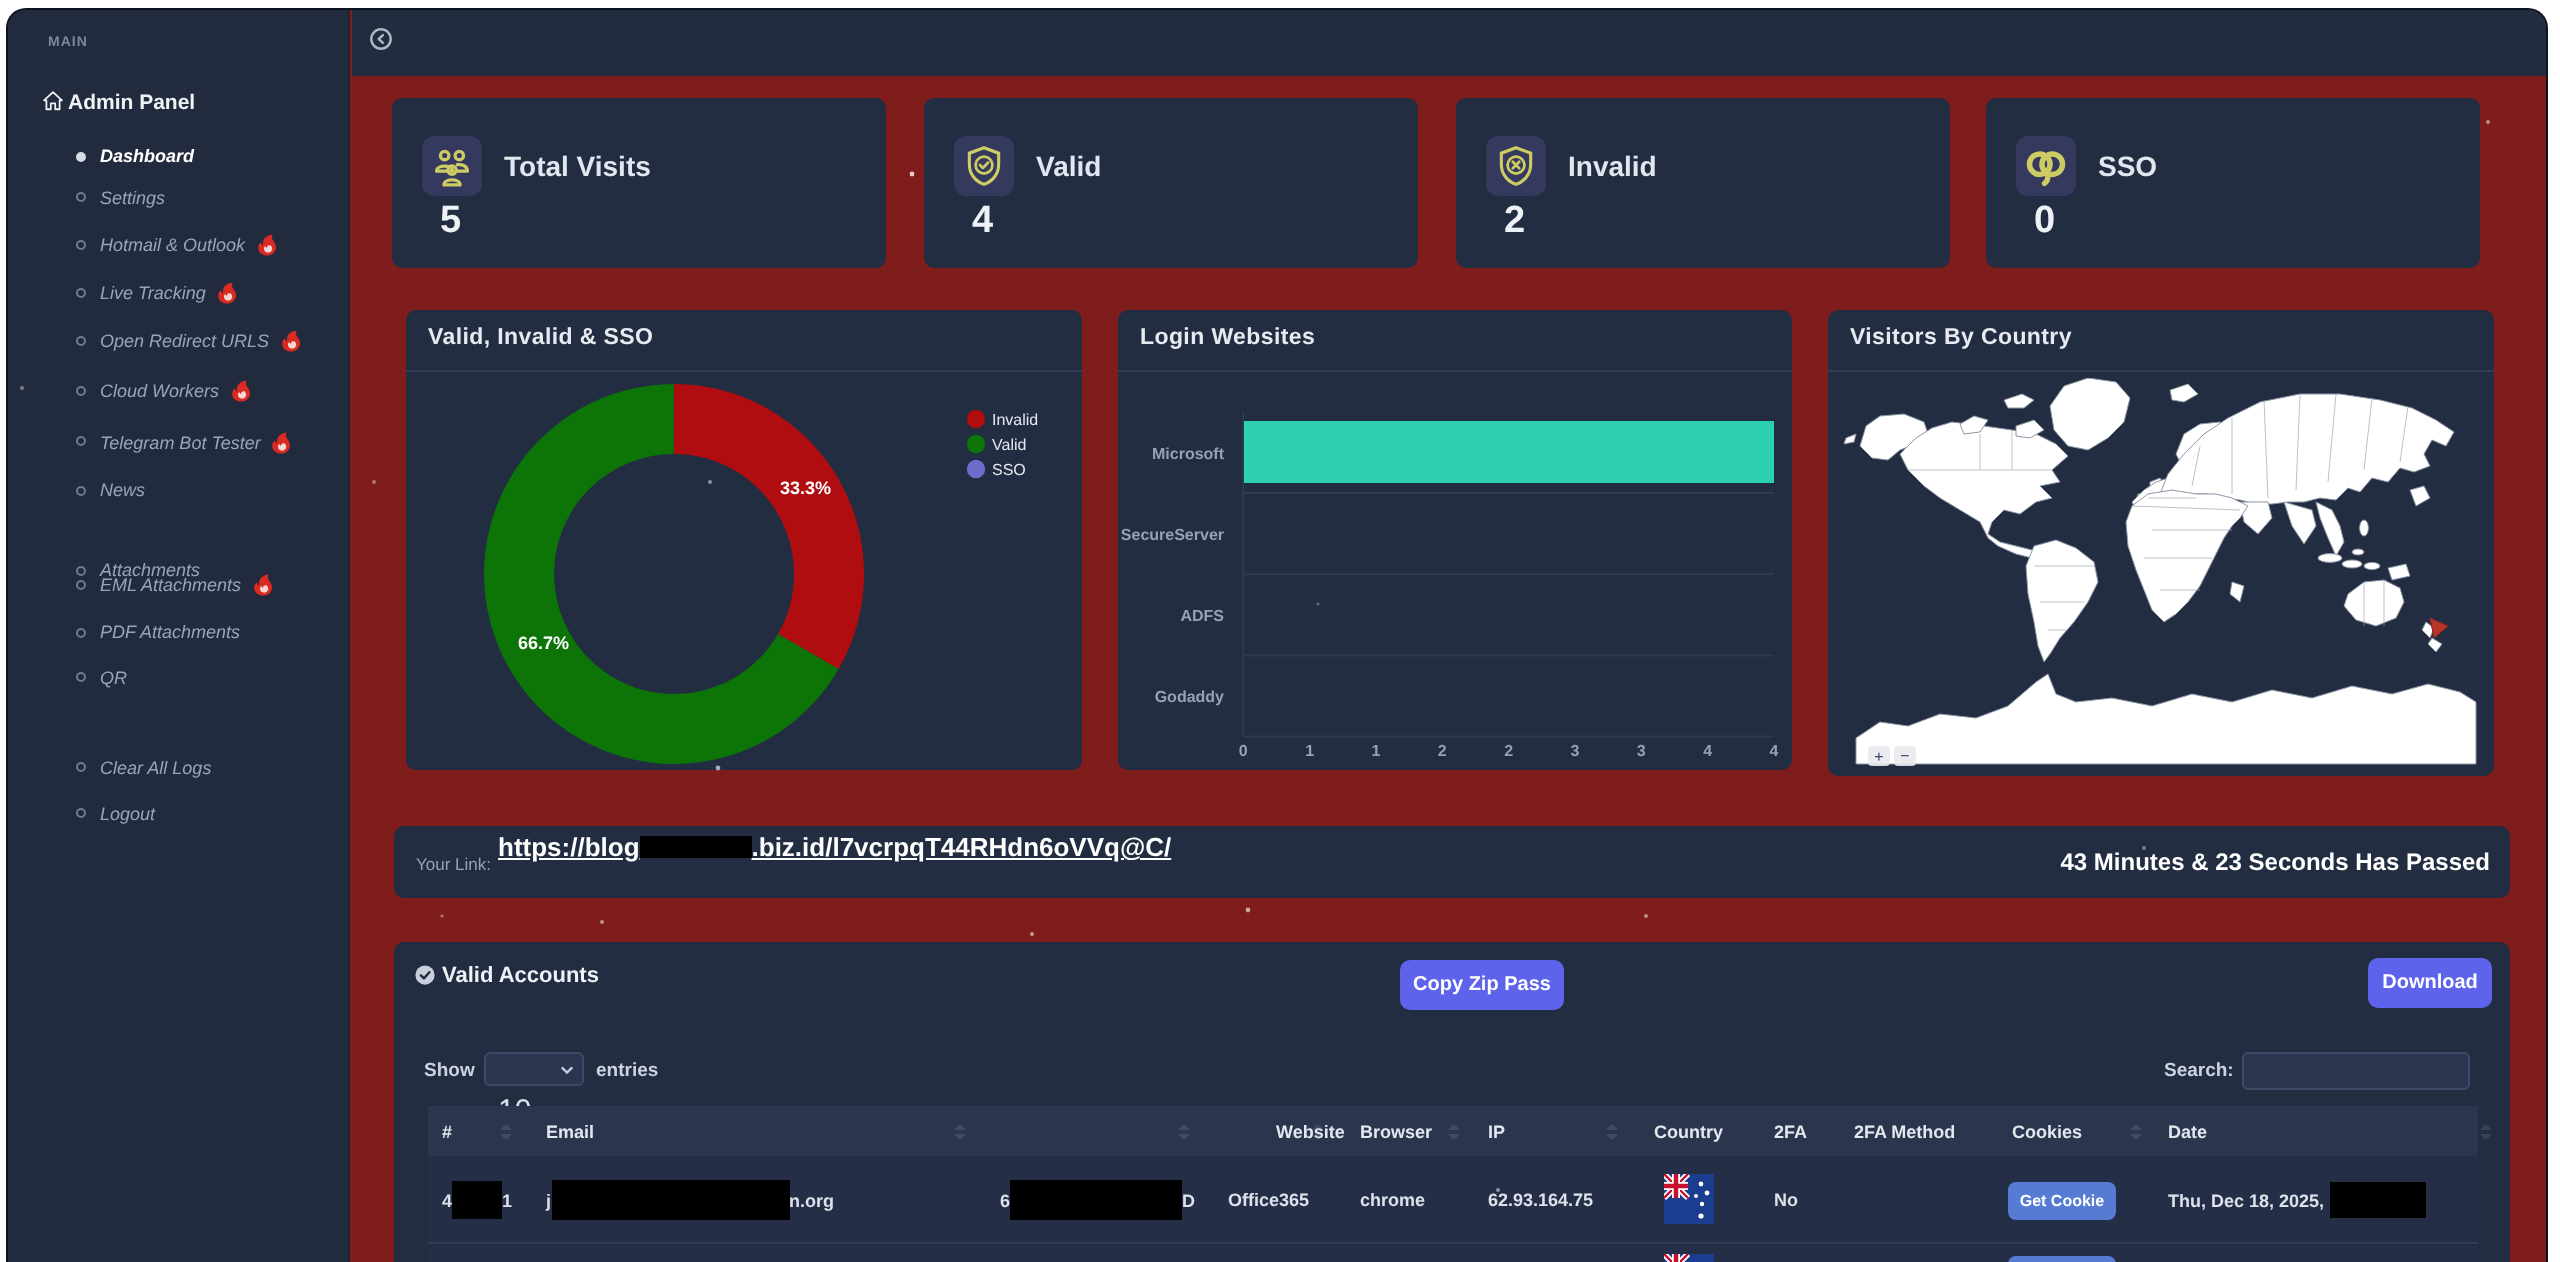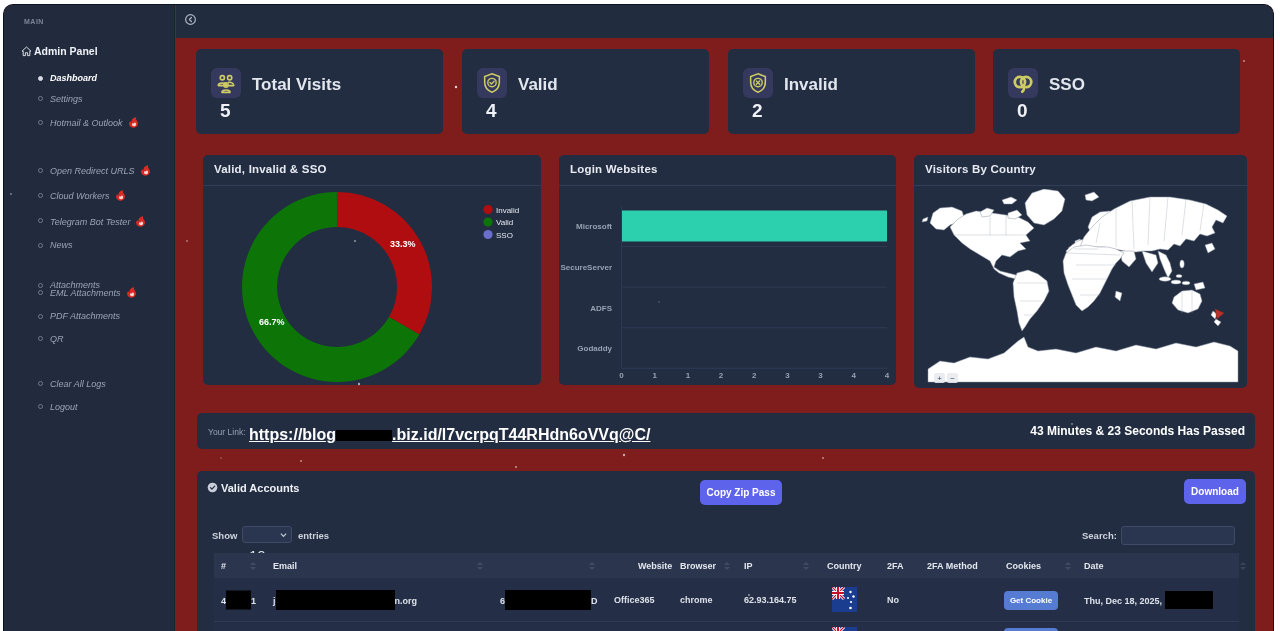--- a/index.html
+++ b/index.html
@@ -11,21 +11,21 @@
 .card { position:absolute; background:#222d41; border-radius:5px; }
 .cardtitle { position:absolute; left:11px; top:8px; font-size:11.5px; font-weight:700; color:#e7eaf1; letter-spacing:0.2px; }
 .carddiv { position:absolute; left:0; right:0; top:30px; height:1px; background:#313d59; }
 .menuitem { position:absolute; left:0; width:171px; height:20px; font-size:9px; color:#9aa4b6;font-style:italic; }
 .menuitem .dot { position:absolute; left:34px; top:50%; margin-top:-2.5px; width:5px; height:5px; border:1px solid #707a8e; border-radius:50%; }
 .menuitem .lbl { position:absolute; left:46px; top:50%; transform:translateY(-50%); white-space:nowrap; }
 .menuitem.active { color:#ffffff; font-weight:700; }
 .menuitem.active .dot { background:#d7dbe4; border-color:#d7dbe4; }
 .stat { position:absolute; top:44px; height:84.5px; width:247px; }
 .stat .ibox { position:absolute; left:15px; top:19px; width:30px; height:30px; background:#35395e; border-radius:6px; }
-.stat .t { position:absolute; left:56px; top:26px; font-size:17px; font-weight:700; color:#e2e6ee; }
+.stat .t { position:absolute; left:56px; top:26px; font-size:14px; font-weight:700; color:#e2e6ee; }
 .stat .n { position:absolute; left:24px; top:51px; font-size:19px; font-weight:700; color:#eef1f6; }
 .redact { background:#000; display:inline-block; }
 .btn { position:absolute; background:#5d63ea; border-radius:5px; color:#fff; font-weight:700; font-size:10px; text-align:center; }
 .th { position:absolute; font-size:9px; font-weight:700; color:#e3e7ee; top:50%; transform:translateY(-50%); white-space:nowrap; }
 .td { position:absolute; font-size:9px; font-weight:700; color:#dde2ea; top:50%; transform:translateY(-50%); white-space:nowrap; }
 .sort { position:absolute; top:50%; transform:translateY(-50%); width:7px; height:8px; opacity:0.17; }
 .sort:before { content:""; position:absolute; left:0; top:0; border-left:3px solid transparent; border-right:3px solid transparent; border-bottom:3px solid #aeb6c6; }
 .sort:after { content:""; position:absolute; left:0; bottom:0; border-left:3px solid transparent; border-right:3px solid transparent; border-top:3px solid #aeb6c6; }
 </style>
 </head>
@@ -41,20 +41,27 @@
         <span class="dot"></span>
         <span class="lbl">Dashboard</span>
       </div>
     <div class="menuitem" style="top:83.5px;">
         <span class="dot"></span>
         <span class="lbl">Settings</span>
       </div>
     <div class="menuitem" style="top:107px;">
         <span class="dot"></span>
         <span class="lbl">Hotmail &amp; Outlook<svg width="13" height="13" viewBox="0 0 16 16" style="vertical-align:-3px; margin-left:3px;">
+            <path d="M12.6 2.2 C11.8 4.0 12.4 5.0 13.4 6.4 C14.4 7.8 15 9.2 14.7 10.9 C14.3 13.2 12.3 14.9 9.7 15.1 C6.9 15.3 4.4 13.6 3.9 11.2 C3.5 9.4 4.3 7.8 5.5 6.9 C5.5 7.9 6.1 8.6 6.9 8.8 C6.3 6.5 7.4 4.5 9.0 3.4 C10.1 2.7 11.5 2.3 12.6 2.2 Z" fill="#d92b23"></path>
+            <path d="M11.2 8.6 C12.3 9.5 12.7 10.6 12.3 11.7 C11.9 12.8 10.8 13.4 9.6 13.3 C8.4 13.2 7.5 12.3 7.4 11.2 C7.3 10.4 7.7 9.7 8.3 9.3 C8.3 9.9 8.7 10.3 9.2 10.4 C9.0 9.6 9.8 8.8 11.2 8.6 Z" fill="#f6d7d4"></path>
+          </svg></span>
+      </div>
+    <div class="menuitem" style="top:131px;">
+        <span class="dot"></span>
+        <span class="lbl">Live Tracking<svg width="13" height="13" viewBox="0 0 16 16" style="vertical-align:-3px; margin-left:3px;">
             <path d="M12.6 2.2 C11.8 4.0 12.4 5.0 13.4 6.4 C14.4 7.8 15 9.2 14.7 10.9 C14.3 13.2 12.3 14.9 9.7 15.1 C6.9 15.3 4.4 13.6 3.9 11.2 C3.5 9.4 4.3 7.8 5.5 6.9 C5.5 7.9 6.1 8.6 6.9 8.8 C6.3 6.5 7.4 4.5 9.0 3.4 C10.1 2.7 11.5 2.3 12.6 2.2 Z" fill="#d92b23"></path>
             <path d="M11.2 8.6 C12.3 9.5 12.7 10.6 12.3 11.7 C11.9 12.8 10.8 13.4 9.6 13.3 C8.4 13.2 7.5 12.3 7.4 11.2 C7.3 10.4 7.7 9.7 8.3 9.3 C8.3 9.9 8.7 10.3 9.2 10.4 C9.0 9.6 9.8 8.8 11.2 8.6 Z" fill="#f6d7d4"></path>
           </svg></span>
       </div>
     <div class="menuitem" style="top:155px;">
         <span class="dot"></span>
         <span class="lbl">Open Redirect URLS<svg width="13" height="13" viewBox="0 0 16 16" style="vertical-align:-3px; margin-left:3px;">
             <path d="M12.6 2.2 C11.8 4.0 12.4 5.0 13.4 6.4 C14.4 7.8 15 9.2 14.7 10.9 C14.3 13.2 12.3 14.9 9.7 15.1 C6.9 15.3 4.4 13.6 3.9 11.2 C3.5 9.4 4.3 7.8 5.5 6.9 C5.5 7.9 6.1 8.6 6.9 8.8 C6.3 6.5 7.4 4.5 9.0 3.4 C10.1 2.7 11.5 2.3 12.6 2.2 Z" fill="#d92b23"></path>
             <path d="M11.2 8.6 C12.3 9.5 12.7 10.6 12.3 11.7 C11.9 12.8 10.8 13.4 9.6 13.3 C8.4 13.2 7.5 12.3 7.4 11.2 C7.3 10.4 7.7 9.7 8.3 9.3 C8.3 9.9 8.7 10.3 9.2 10.4 C9.0 9.6 9.8 8.8 11.2 8.6 Z" fill="#f6d7d4"></path>
           </svg></span>
@@ -256,21 +263,21 @@
       <path d="M295,120 L304,124 L297,130 Z" fill="#b8342a" stroke="#8e2418" stroke-width="0.5"></path>
       <rect x="14" y="184" width="11" height="10" rx="2" fill="#e8eaee" opacity="0.9"></rect>
       <rect x="27" y="184" width="11" height="10" rx="2" fill="#e8eaee" opacity="0.9"></rect>
       <text x="19.5" y="192" font-size="8" fill="#3a465f" text-anchor="middle" font-family="Liberation Sans">+</text>
       <text x="32.5" y="191.5" font-size="8" fill="#3a465f" text-anchor="middle" font-family="Liberation Sans">−</text>
     </svg>
   </div>
 
   <div class="card" id="linkbar" style="left:193px; top:408px; width:1058px; height:36px;">
     <span class="abs" style="left:11px; top:14px; font-size:8.5px; color:#97a1b3;">Your Link:</span>
-    <span class="abs" style="left:52px; top:13px; font-size:16px; font-weight:700; color:#ffffff; text-decoration:underline; white-space:nowrap;">https://blog<span class="redact" style="width:56px; height:11px; vertical-align:-1px;"></span>.biz.id/l7vcrpqT44RHdn6oVVq@C/</span>
+    <span class="abs" style="left:52px; top:3px; font-size:13px; font-weight:700; color:#ffffff; text-decoration:underline; white-space:nowrap;">https://blog<span class="redact" style="width:56px; height:11px; vertical-align:-1px;"></span>.biz.id/l7vcrpqT44RHdn6oVVq@C/</span>
     <span class="abs" style="right:10px; top:11px; font-size:12px; font-weight:700; color:#ffffff;">43 Minutes &amp; 23 Seconds Has Passed</span>
   </div>
 
   <div class="card" id="accounts" style="left:193px; top:466px; width:1058px; height:161px; border-radius:5px 5px 0 0;">
     <svg class="abs" style="left:10px; top:11px;" width="11" height="11" viewBox="0 0 16 16">
       <circle cx="8" cy="8" r="7" fill="#c9cfda"></circle>
       <path d="M5 8.2 L7.2 10.4 L11.2 6" fill="none" stroke="#232e45" stroke-width="1.8" stroke-linecap="round" stroke-linejoin="round"></path>
     </svg>
     <span class="abs" style="left:24px; top:11px; font-size:11px; font-weight:700; color:#eef1f6;">Valid Accounts</span>
     <div class="btn" style="left:503px; top:9px; width:82px; height:25px; line-height:25px;">Copy Zip Pass</div>

